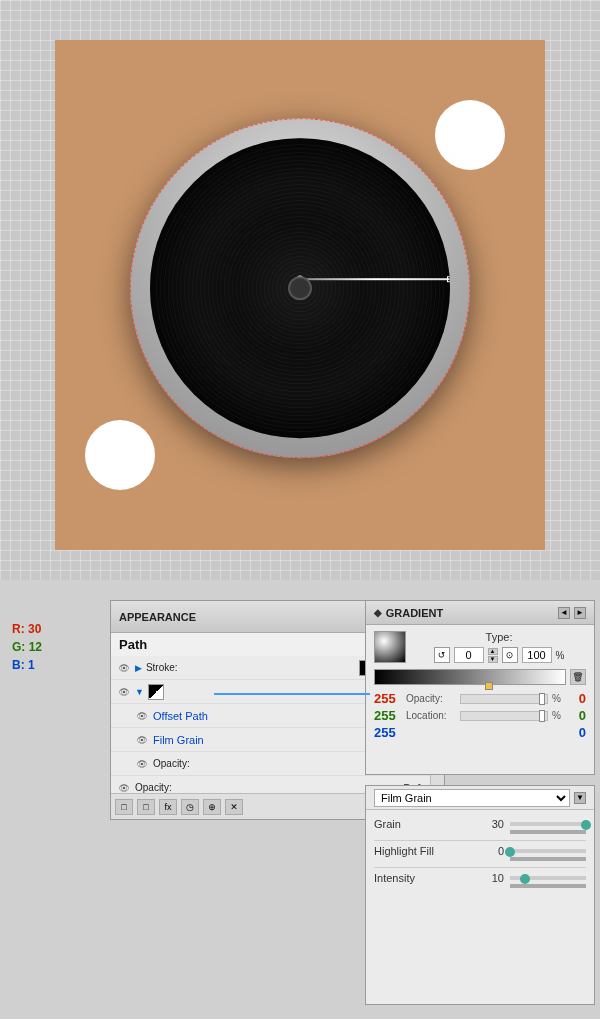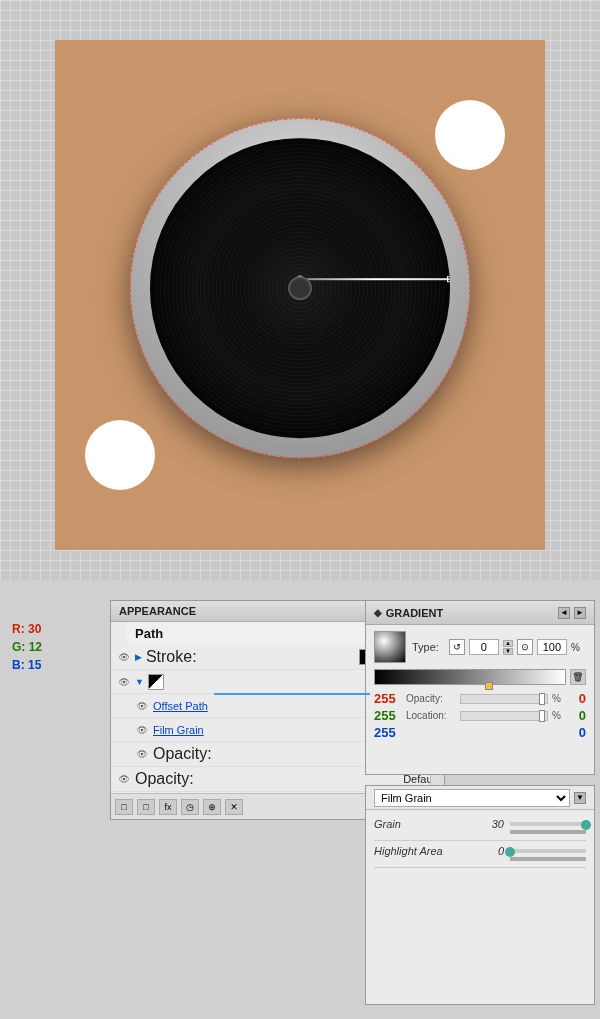--- a/index.html
+++ b/index.html
@@ -189,21 +189,21 @@
       border: 1px solid #999;
     }
 
     .panel-header {
       background: linear-gradient(to bottom, #e0e0e0, #c8c8c8);
       padding: 4px 8px;
       display: flex;
       align-items: center;
       justify-content: space-between;
       border-bottom: 1px solid #aaa;
-      height: 21px;
+      height: 32px;
     }
 
     .panel-title {
       font-size: 11px;
       font-weight: bold;
       color: #222;
     }
 
     .panel-controls {
       display: flex;
@@ -254,33 +254,32 @@
 
     .row-swatch {
       width: 16px;
       height: 16px;
       border: 1px solid #999;
       background: #000;
       flex-shrink: 0;
     }
 
     .row-label {
-      font-size: 16px;
+      font-size: 10px;
       color: #222;
       flex: 1;
     }
 
     .row-value {
       font-size: 11px;
       color: #222;
     }
 
     .blue-link {
       color: #0044cc;
-      text-decoration: underline;
       cursor: pointer;
     }
 
     .offset-box {
       background: #fff;
       border: 1px solid #aaa;
       padding: 1px 4px;
       font-size: 11px;
       color: #333;
     }
@@ -384,22 +383,22 @@
     .gradient-preview {
       width: 32px;
       height: 32px;
       background: radial-gradient(circle at 30% 30%, #fff, #000);
       border: 1px solid #999;
     }
 
     .gradient-controls {
       flex: 1;
       display: flex;
-      flex-direction: row;
-      gap: 10px;
+      flex-direction: column;
+      gap: 4px;
       align-items: center;
     }
 
     .gradient-type-row {
       display: flex;
       align-items: center;
       gap: 4px;
     }
 
     .type-label {
@@ -595,21 +594,20 @@
       flex: 1;
       height: 18px;
       background: #fff;
       border: 1px solid #aaa;
       font-size: 11px;
       padding: 0 2px;
     }
 
     .filmgrain-body {
       padding: 8px;
-      font-style: italic;
     }
 
     .filmgrain-row {
       display: flex;
       align-items: center;
       margin-bottom: 10px;
     }
 
     .filmgrain-label {
       width: 100px;
@@ -658,21 +656,20 @@
       margin: 4px 0;
     }
 
     
     .path-label-row {
       padding: 4px 8px;
       font-size: 13px;
       font-weight: bold;
       color: #111;
       background: #f0f0f0;
-      margin-left: 16px;
     }
   </style>
 </head>
 <body>
 
 <div class="canvas-area">
   <div class="artboard">
 
     <div class="circle-top-right"></div>
     <div class="circle-bottom-left"></div>
@@ -687,21 +684,21 @@
       </div>
     </div>
 
     <div class="dashed-circle"></div>
   </div>
 </div>
 
 <div class="rgb-indicator">
   <div style="color: #cc2200; font-weight: bold; font-size: 12px;">R: 30</div>
   <div style="color: #227700; font-weight: bold; font-size: 12px;">G: 12</div>
-  <div style="color: #0044cc; font-weight: bold; font-size: 12px;">B: 15</div>
+  <div style="color: #0044cc; font-weight: bold; font-size: 12px;">B: 1</div>
 </div>
 
 <div class="appearance-panel">
   <div class="panel-header">
     <span class="panel-title">APPEARANCE</span>
     <div class="panel-controls">
       <div class="panel-btn">◄</div>
       <div class="panel-btn">►</div>
     </div>
   </div>
@@ -846,26 +843,34 @@
       <span class="filmgrain-label">Grain</span>
       <span class="filmgrain-value">30</span>
       <div class="filmgrain-slider">
         <div class="filmgrain-slider-track"></div>
         <div class="filmgrain-thumb"></div>
       </div>
     </div>
     <div class="section-divider"></div>
 
     <div class="filmgrain-row">
-      <span class="filmgrain-label">Highlight Area</span>
+      <span class="filmgrain-label">Highlight Fill</span>
       <span class="filmgrain-value">0</span>
       <div class="filmgrain-slider">
         <div class="filmgrain-slider-track"></div>
         <div class="filmgrain-thumb" style="right:100%;"></div>
       </div>
     </div>
     <div class="section-divider"></div>
 
+    <div class="filmgrain-row">
+      <span class="filmgrain-label">Intensity</span>
+      <span class="filmgrain-value">10</span>
+      <div class="filmgrain-slider">
+        <div class="filmgrain-slider-track"></div>
+        <div class="filmgrain-thumb" style="right:80%;"></div>
+      </div>
+    </div>
   </div>
 </div>
 
 <div style="position:absolute; left:214px; top:693px; width:150px; height:2px; background:#4499ff; z-index:20;"></div>
 <div style="position:absolute; left:362px; top:693px; width:8px; height:2px; background:#4499ff; z-index:20;"></div>
 
 </body></html>

